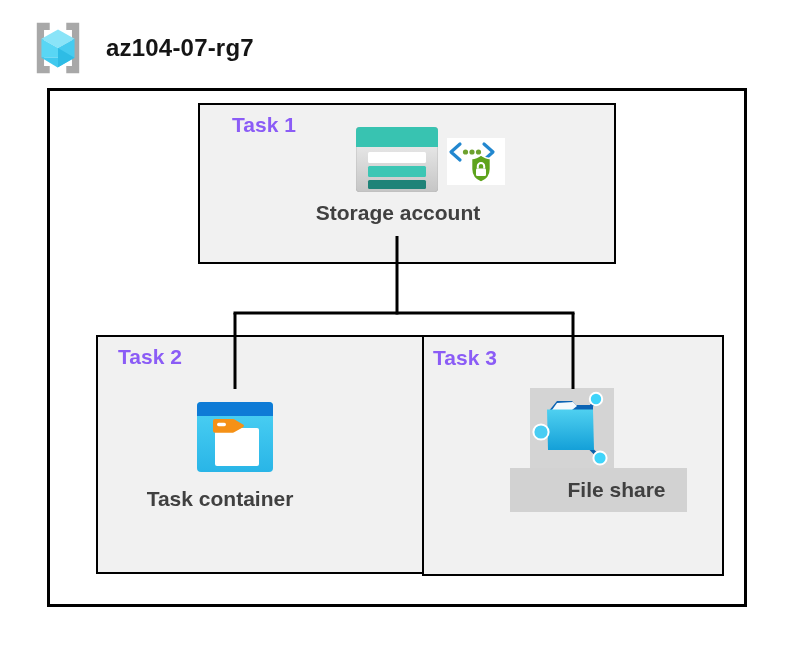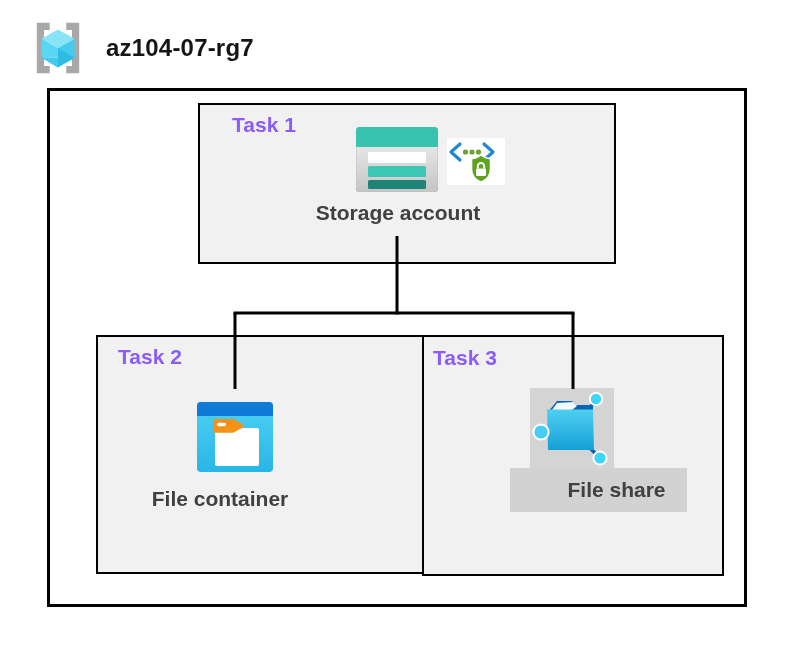--- a/index.html
+++ b/index.html
@@ -111,21 +111,21 @@
         <stop offset="0" stop-color="#4ed2f4"></stop>
           <stop offset="1" stop-color="#29b5e7"></stop>
       </linearGradient>
     </defs>
     <rect x="0" y="0" width="76" height="70" rx="4" fill="url(#bgrad)"></rect>
     <path d="M4,0 h68 a4,4 0 0 1 4,4 v10 h-76 v-10 a4,4 0 0 1 4,-4 z" fill="#0e7bd6"></path>
     <rect x="18" y="26" width="44" height="38" rx="2" fill="#ffffff"></rect>
     <path d="M18,17 h18 a2,2 0 0 1 1.1,0.33 l9,5.1 a1.6,1.6 0 0 1 0,2.8 l-9,5.1 a2,2 0 0 1 -1.1,0.33 h-18 a2,2 0 0 1 -2,-2 v-9.7 a2,2 0 0 1 2,-2 z" fill="#f59116"></path>
     <rect x="20" y="20.8" width="9" height="3.4" rx="1.7" fill="#ffffff"></rect>
   </svg>
-  <div class="item-label blob-label">File container</div>
+  <div class="item-label blob-label">Task container</div>
 
   <div class="task-box task3">
     <div class="task-label">Task 3</div>
   </div>
   <div class="abs fs-gray-square"></div>
   <div class="abs fs-label-band">
     <div class="item-label">File share</div>
   </div>
   <svg class="abs fs-icon" width="84" height="82" viewBox="0 0 84 82">
     <defs>

